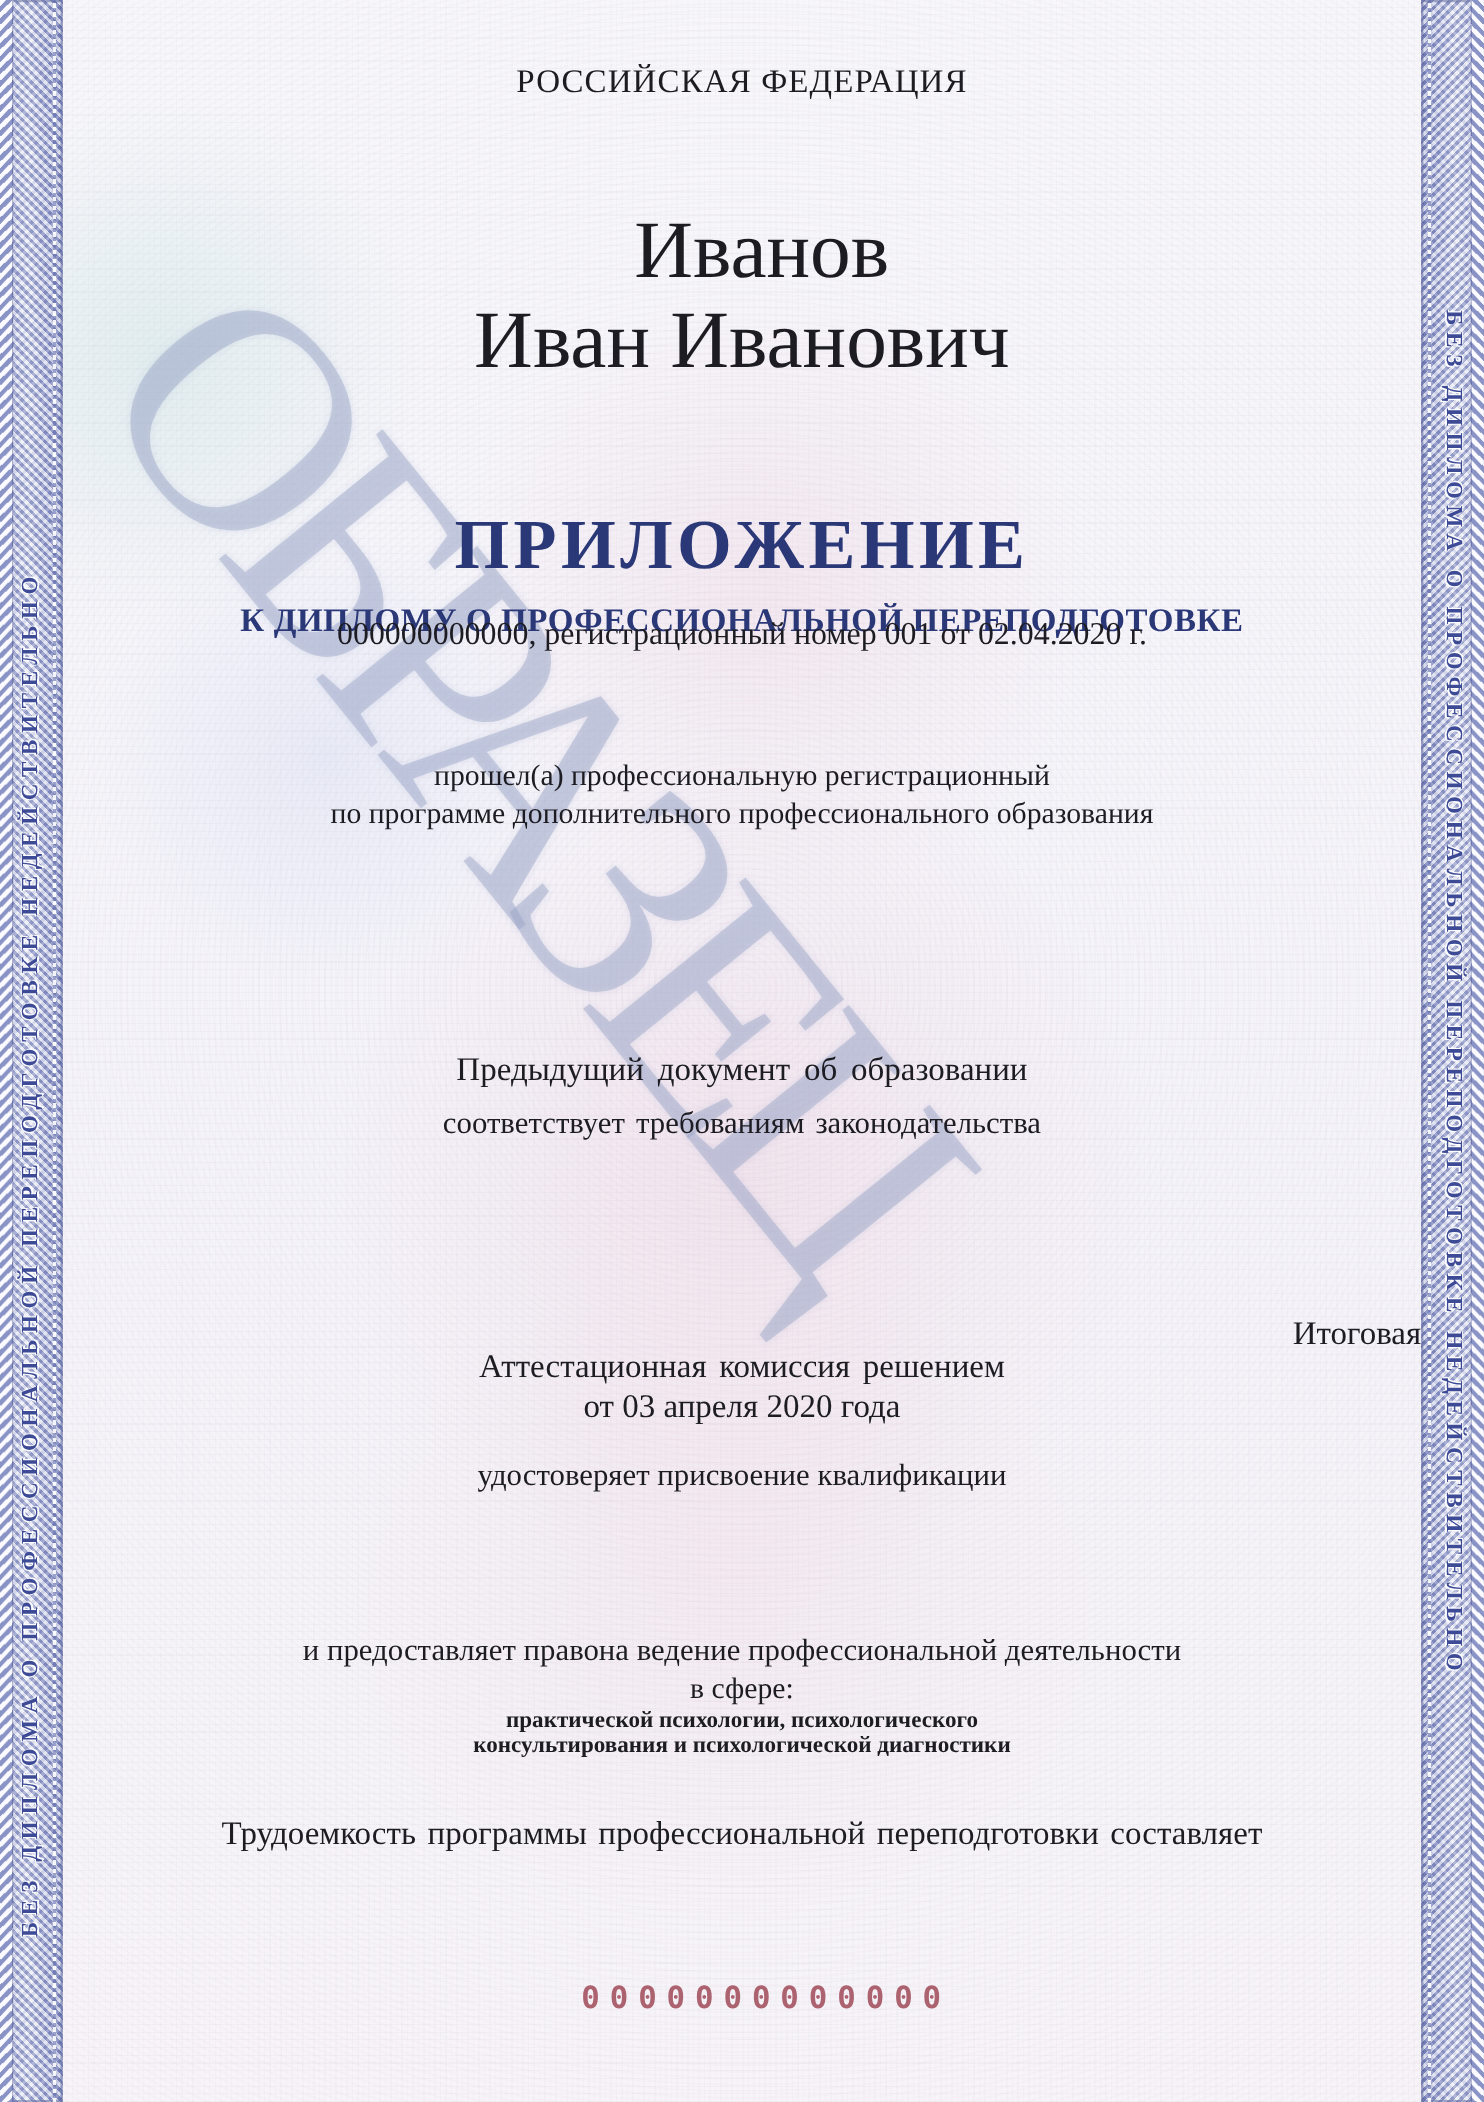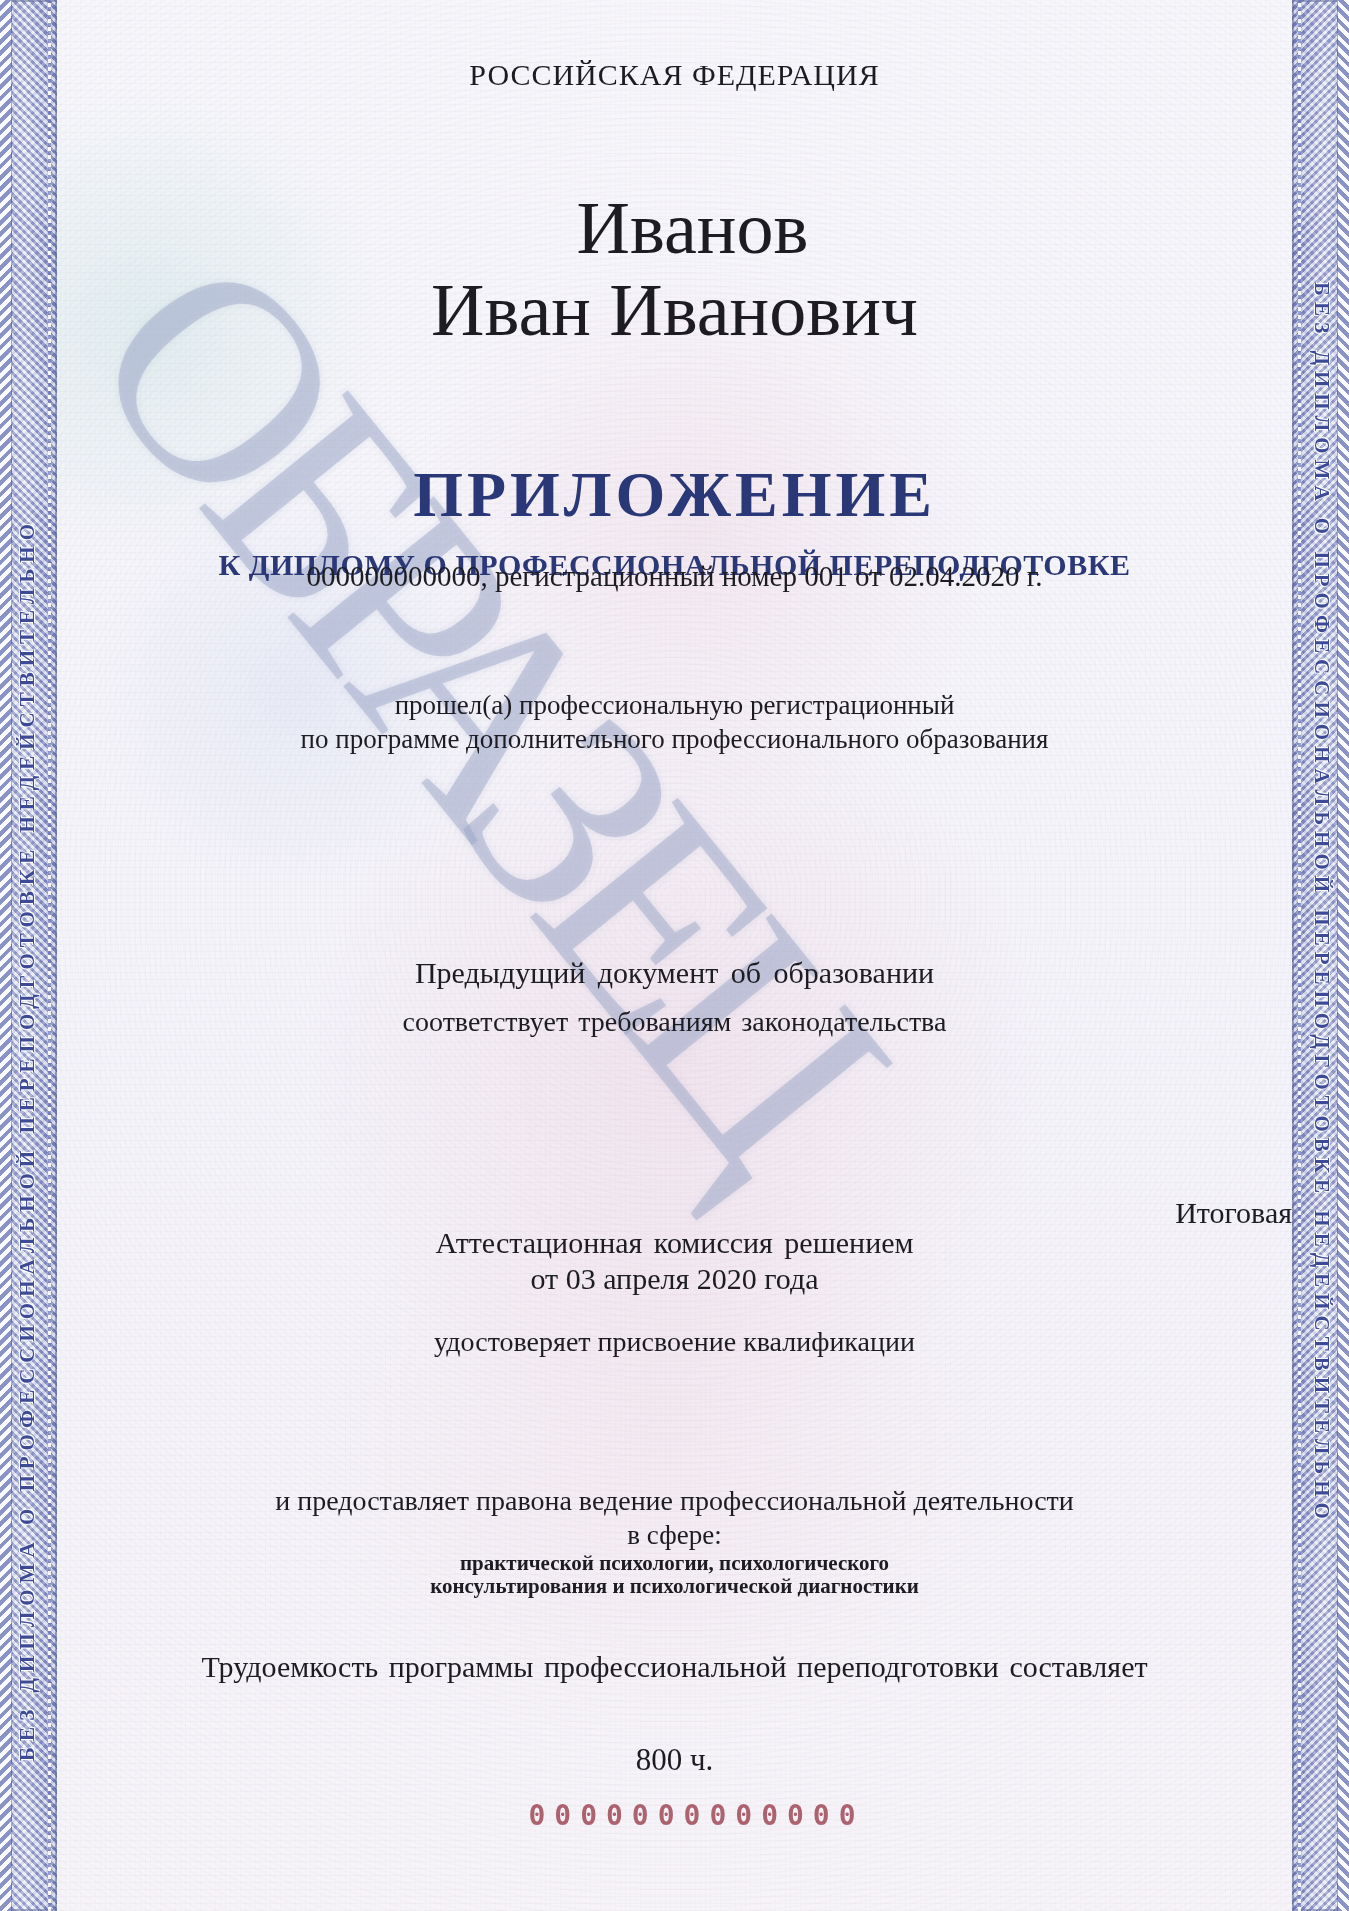--- a/index.html
+++ b/index.html
@@ -120,18 +120,17 @@
     <div class="line comm3">от 03 апреля 2020 года</div>
 
     <div class="line certifies">удостоверяет присвоение квалификации</div>
 
     <div class="line grants">и предоставляет правона ведение профессиональной деятельности</div>
     <div class="line sphere-label">в сфере:</div>
     <div class="line sphere1">практической психологии, психологического</div>
     <div class="line sphere2">консультирования и психологической диагностики</div>
 
     <div class="line workload">Трудоемкость программы профессиональной переподготовки составляет</div>
-    <div class="line hours">800 ч.</div>
 
     <div class="line serial-red">0000000000000</div>
   </div>
 
 </div>
 
 </body></html>

